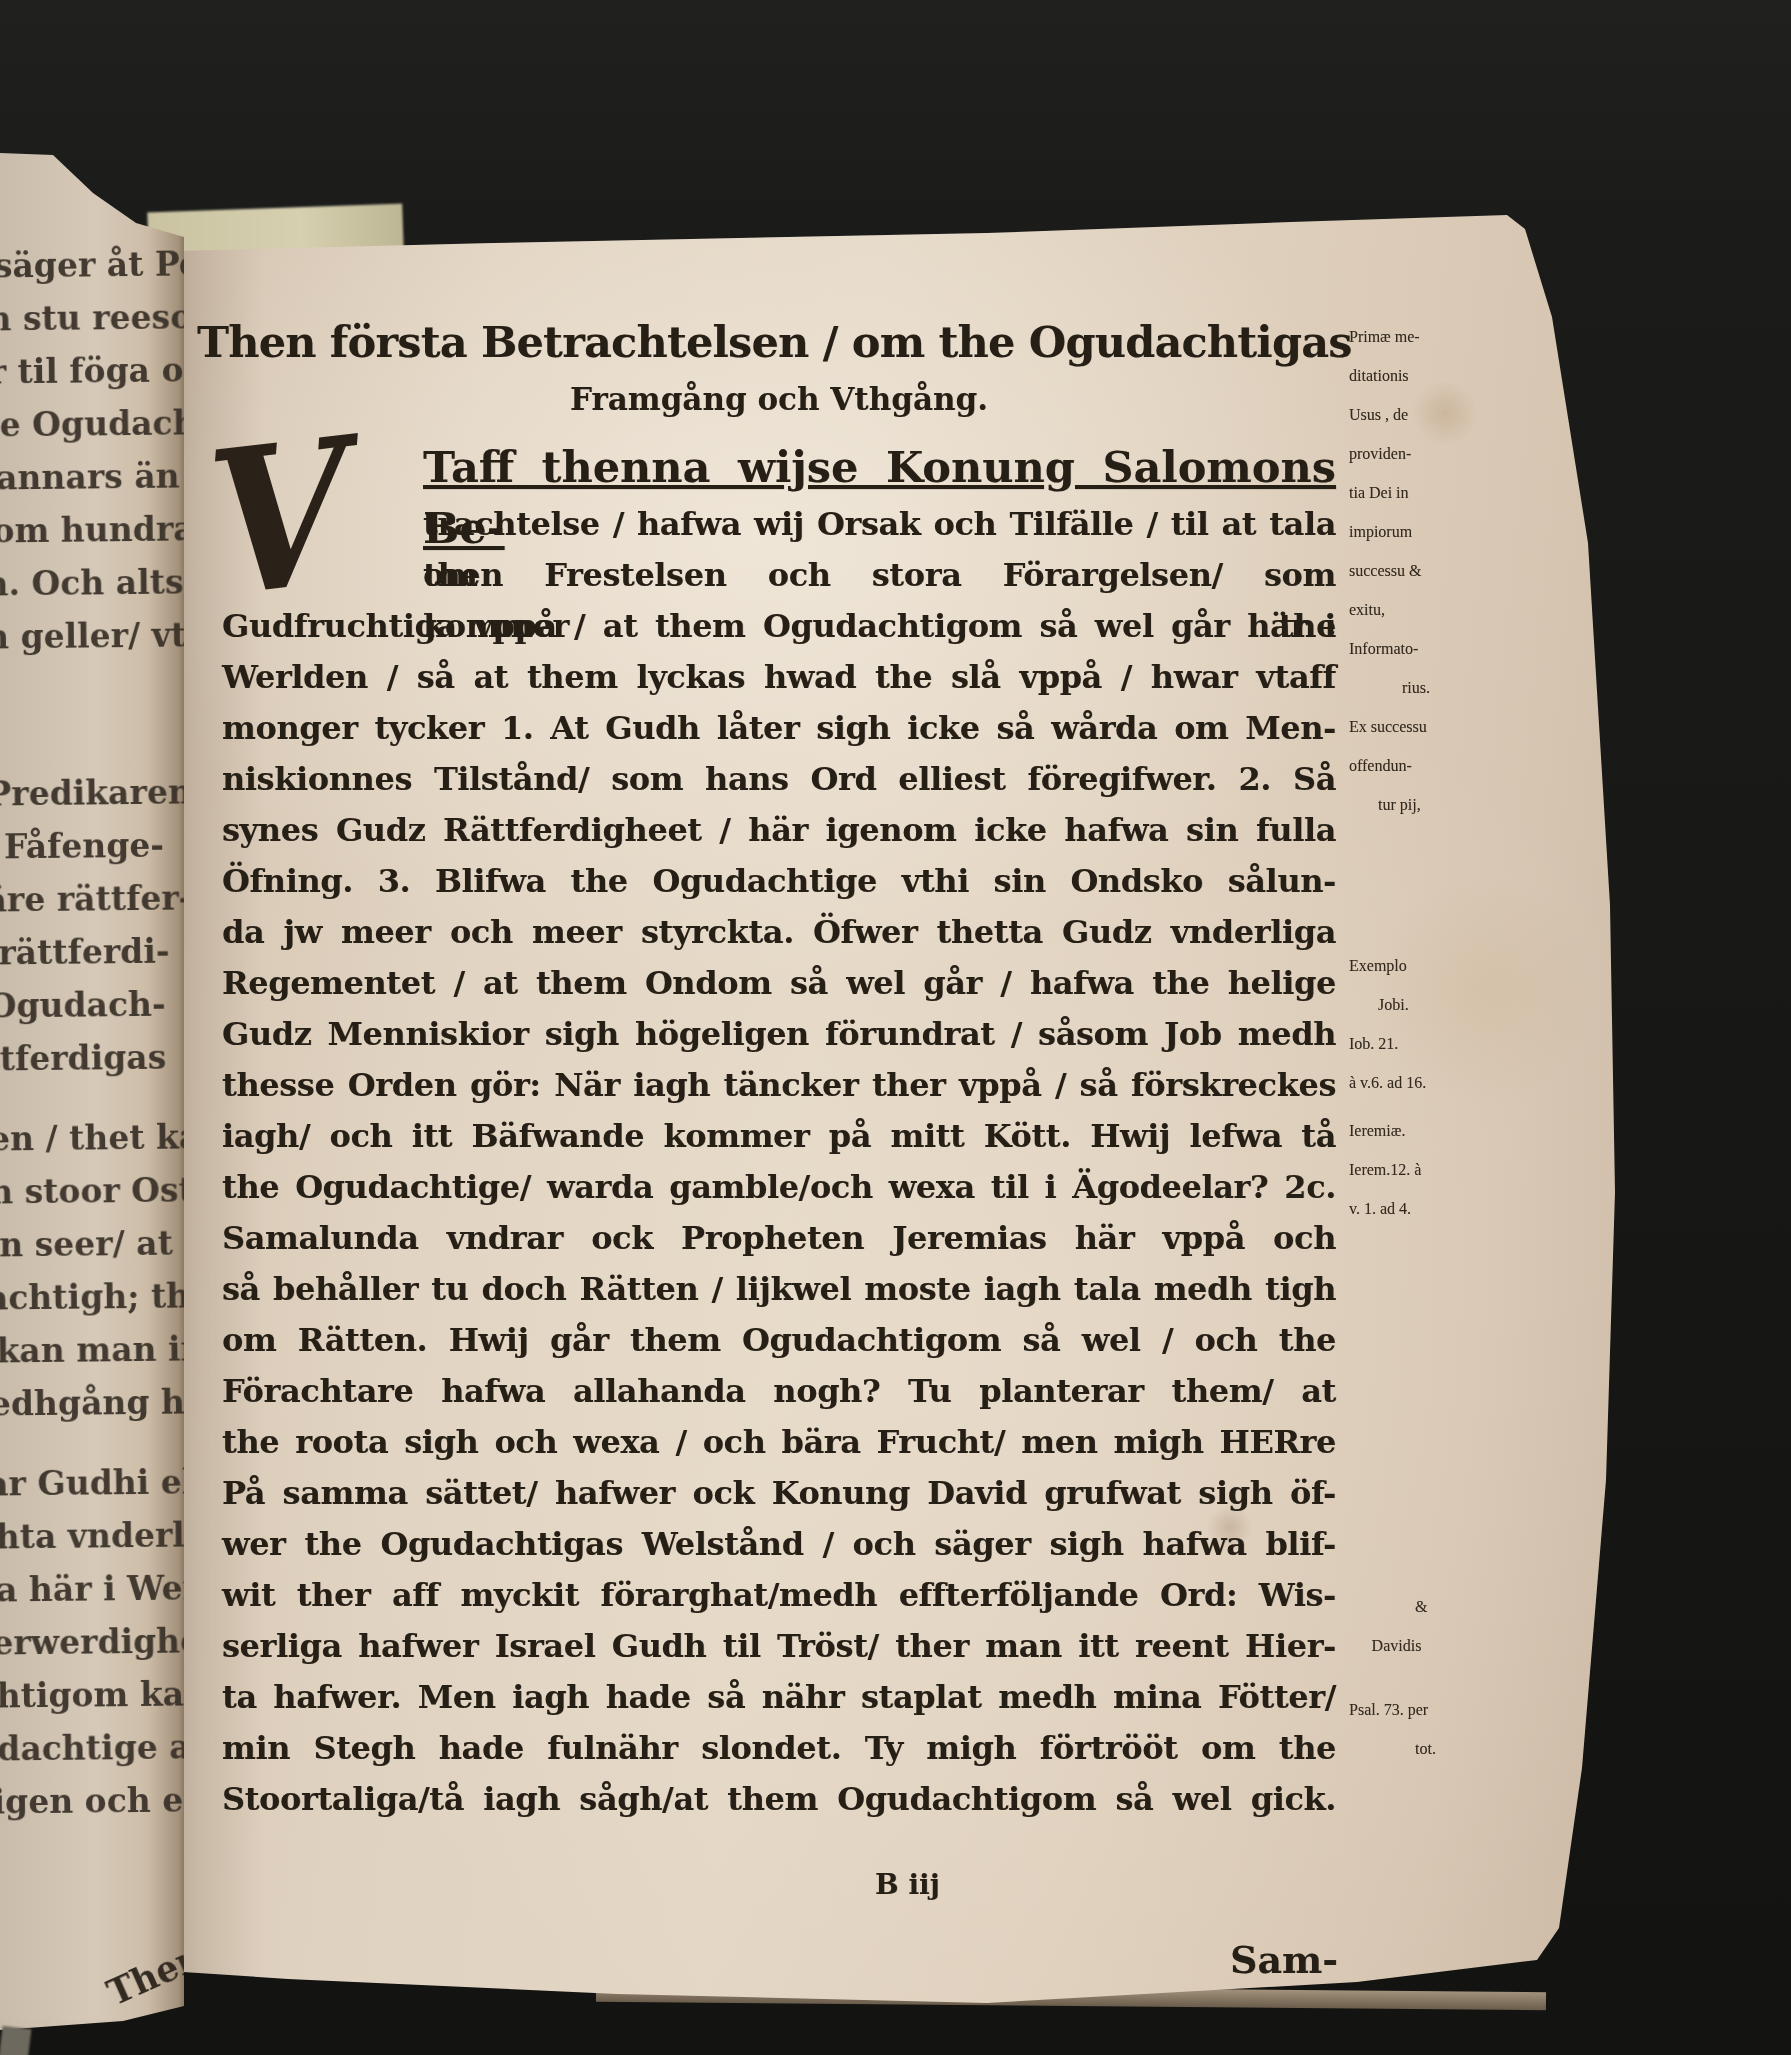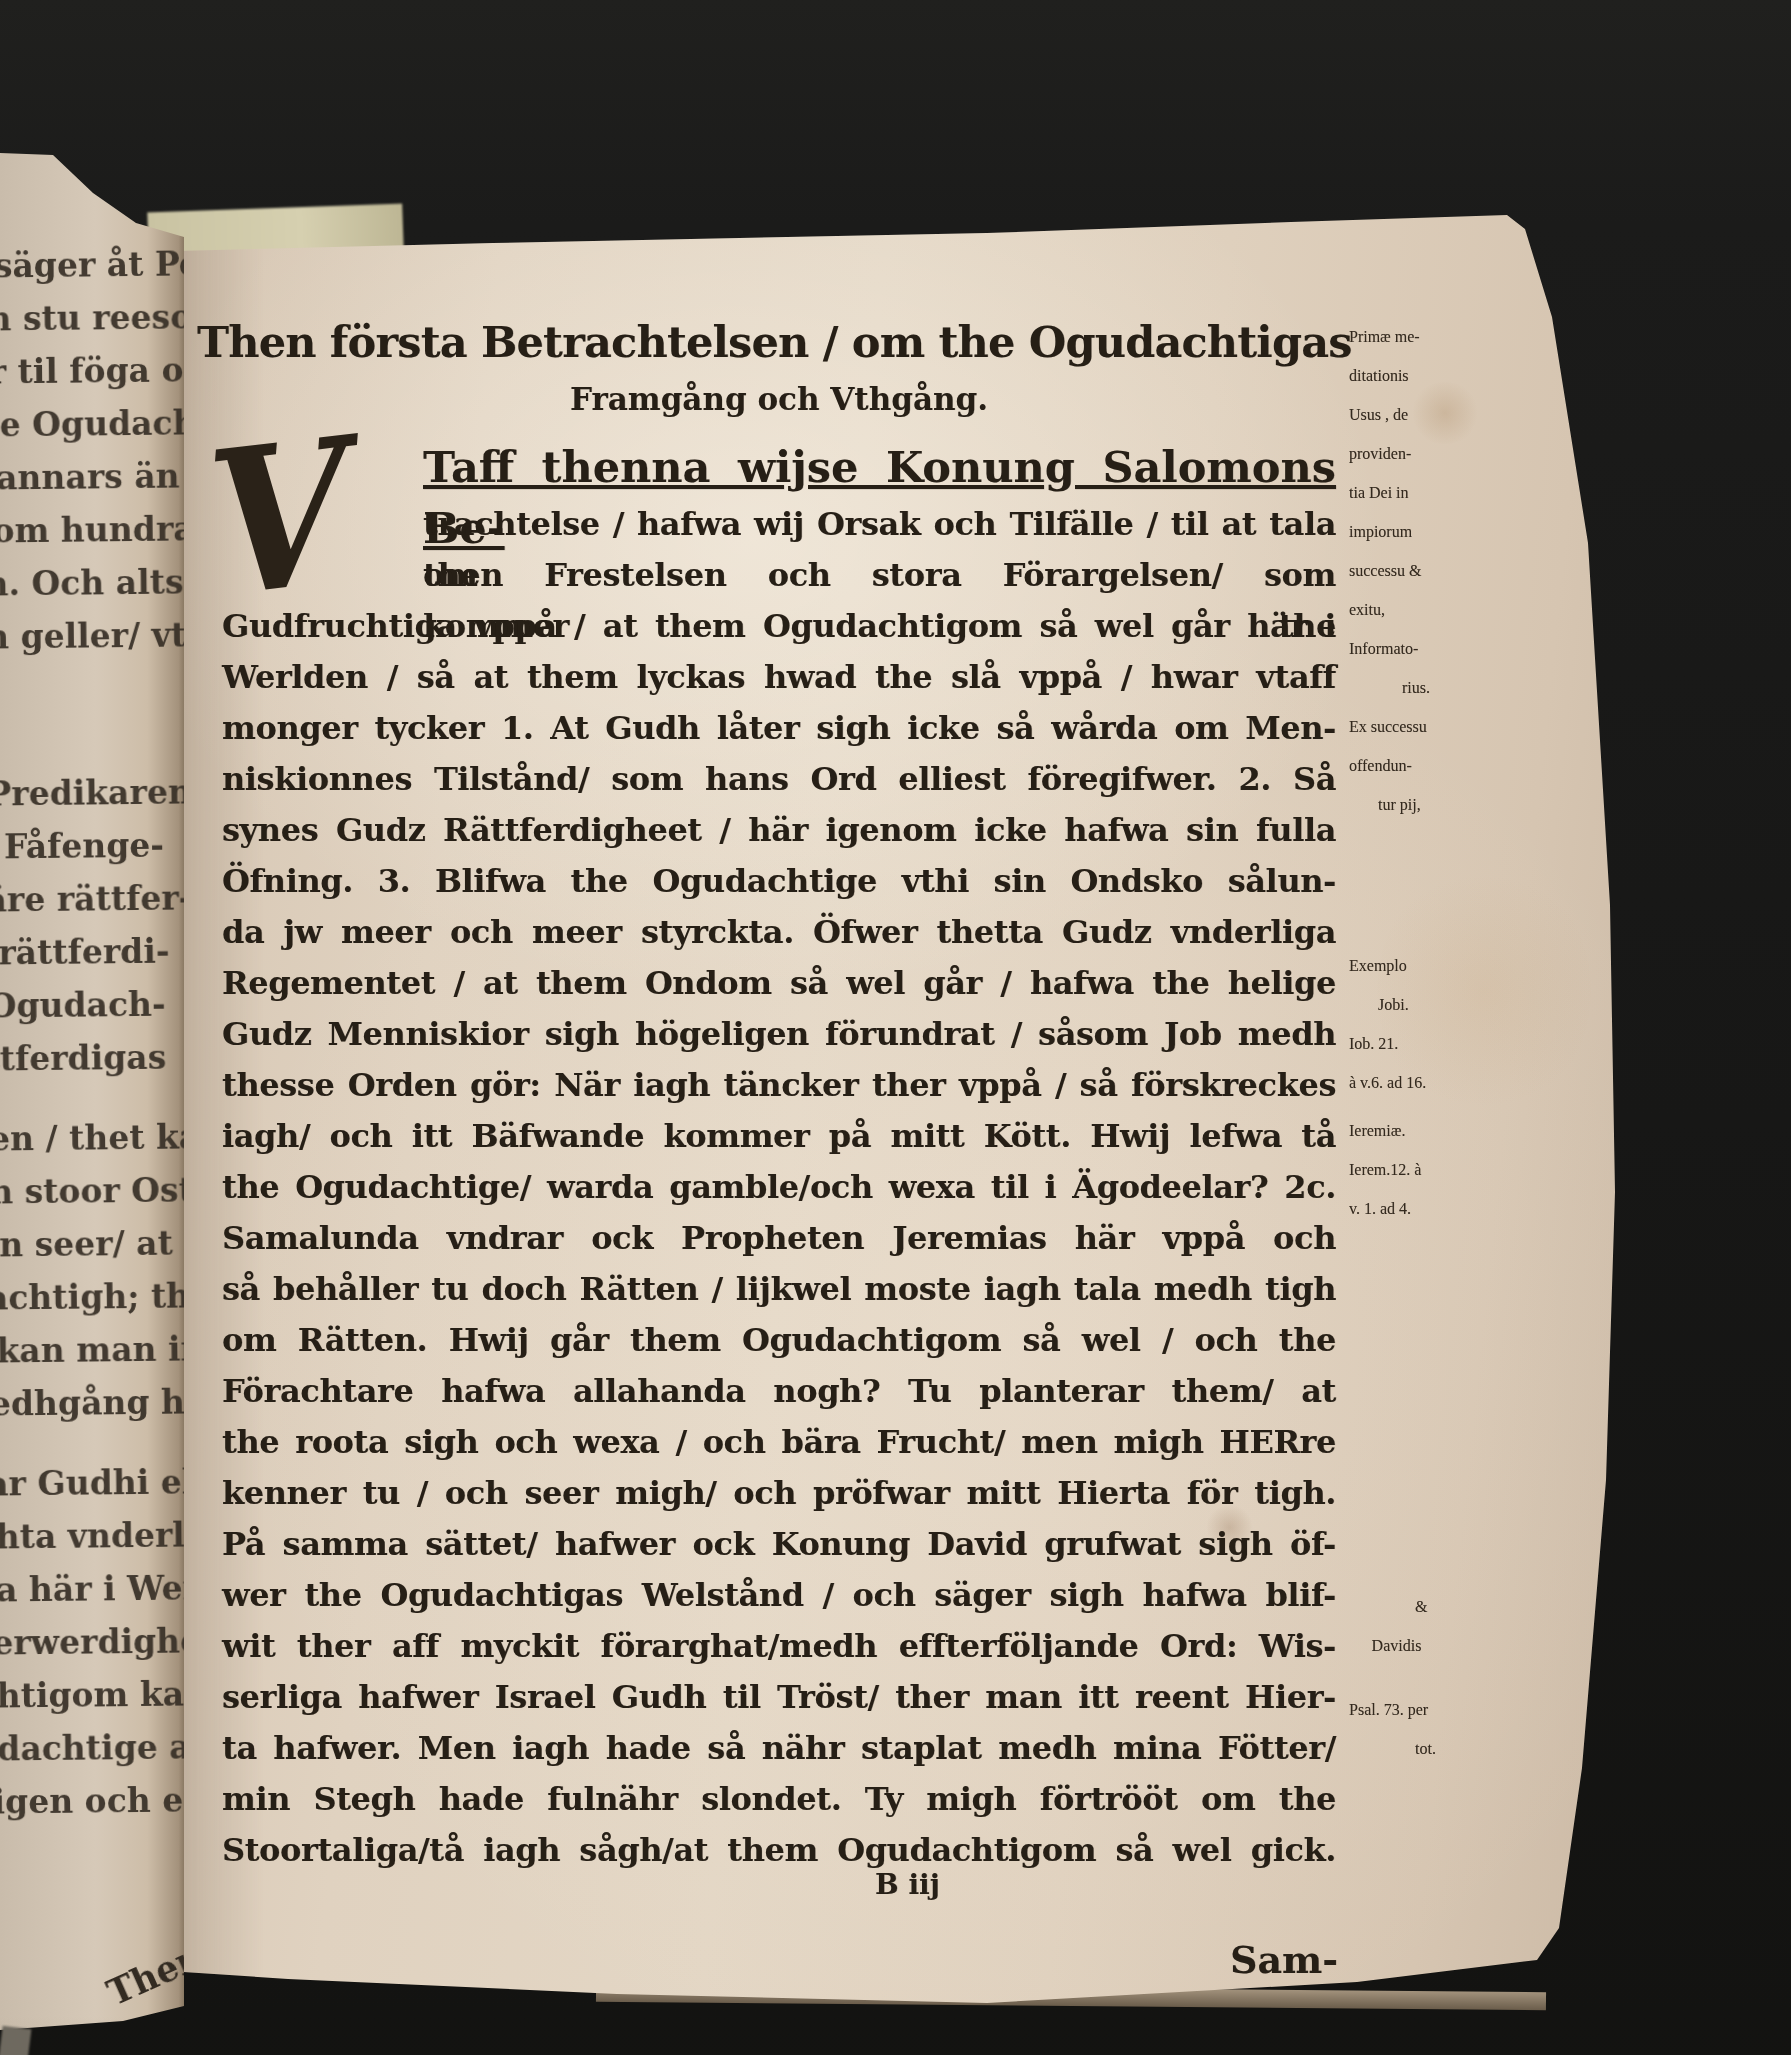--- a/index.html
+++ b/index.html
@@ -101,21 +101,20 @@
       <div class="bl">Regementet / at them Ondom så wel går / hafwa the helige</div>
       <div class="bl">Gudz Menniskior sigh högeligen förundrat / såsom Job medh</div>
       <div class="bl">thesse Orden gör: När iagh täncker ther vppå / så förskreckes</div>
       <div class="bl">iagh/ och itt Bäfwande kommer på mitt Kött. Hwij lefwa tå</div>
       <div class="bl">the Ogudachtige/ warda gamble/och wexa til i Ägodeelar? 2c.</div>
       <div class="bl">Samalunda vndrar ock Propheten Jeremias här vppå och</div>
       <div class="bl">så behåller tu doch Rätten / lijkwel moste iagh tala medh tigh</div>
       <div class="bl">om Rätten. Hwij går them Ogudachtigom så wel / och the</div>
       <div class="bl">Förachtare hafwa allahanda nogh? Tu planterar them/ at</div>
       <div class="bl">the roota sigh och wexa / och bära Frucht/ men migh HERre</div>
-      <div class="bl">kenner tu / och seer migh/ och pröfwar mitt Hierta för tigh.</div>
       <div class="bl">På samma sättet/ hafwer ock Konung David grufwat sigh öf-</div>
       <div class="bl">wer the Ogudachtigas Welstånd / och säger sigh hafwa blif-</div>
       <div class="bl">wit ther aff myckit förarghat/medh effterföljande Ord: Wis-</div>
       <div class="bl">serliga hafwer Israel Gudh til Tröst/ ther man itt reent Hier-</div>
       <div class="bl">ta hafwer. Men iagh hade så nähr staplat medh mina Fötter/</div>
       <div class="bl">min Stegh hade fulnähr slondet. Ty migh förtrööt om the</div>
       <div class="bl">Stoortaliga/tå iagh sågh/at them Ogudachtigom så wel gick.</div>
     </div>
 
     <div class="margin mb1">

